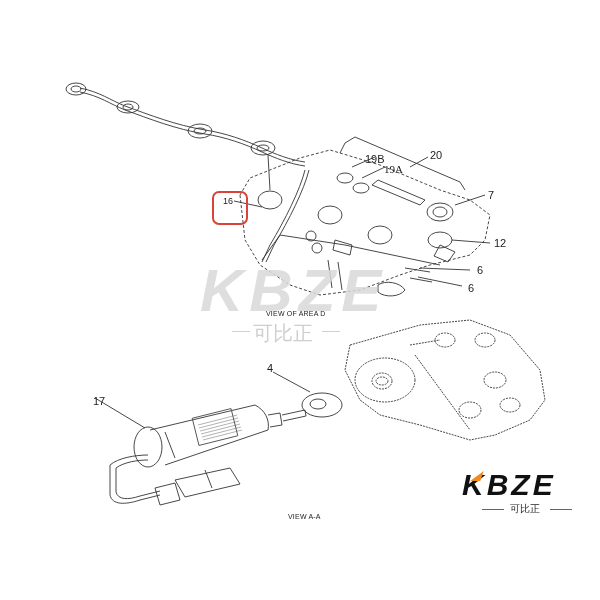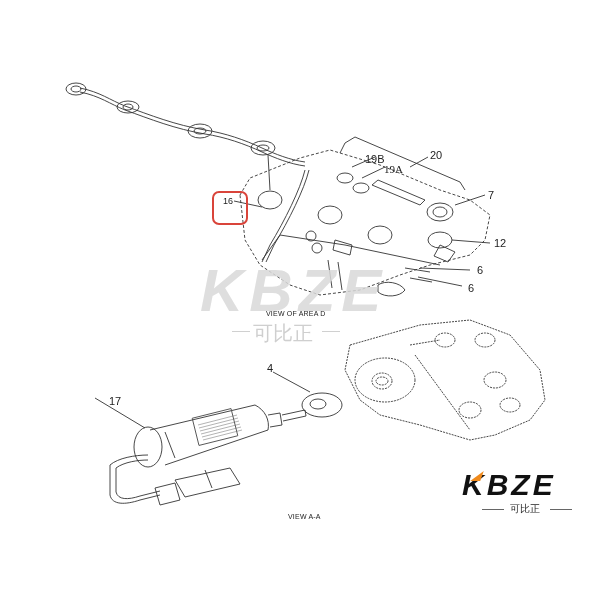--- a/index.html
+++ b/index.html
@@ -126,21 +126,21 @@
     <span>16</span>
   </div>
   <div class="lbl" style="left:430px;top:150px;">20</div>
   <div class="lbl" style="left:365px;top:154px;">19B</div>
   <div class="lbl" style="left:384px;top:164px;font-family:Liberation Serif, serif;">19A</div>
   <div class="lbl" style="left:488px;top:190px;">7</div>
   <div class="lbl" style="left:494px;top:238px;">12</div>
   <div class="lbl" style="left:477px;top:265px;">6</div>
   <div class="lbl" style="left:468px;top:283px;">6</div>
   <div class="lbl" style="left:267px;top:363px;">4</div>
-  <div class="lbl" style="left:93px;top:396px;margin-left:16px;">17</div>
+  <div class="lbl" style="left:93px;top:396px;">17</div>
 
   <div class="view" style="left:266px;top:310px;">VIEW OF AREA D</div>
   <div class="view" style="left:288px;top:513px;">VIEW A-A</div>
 
   <div class="brand">
     <div class="brand-text">KBZE</div>
     <div class="brand-accent"></div>
     <div class="brand-line" style="left:20px;width:22px;"></div>
     <div class="brand-cn">可比正</div>
     <div class="brand-line" style="left:88px;width:22px;"></div>

